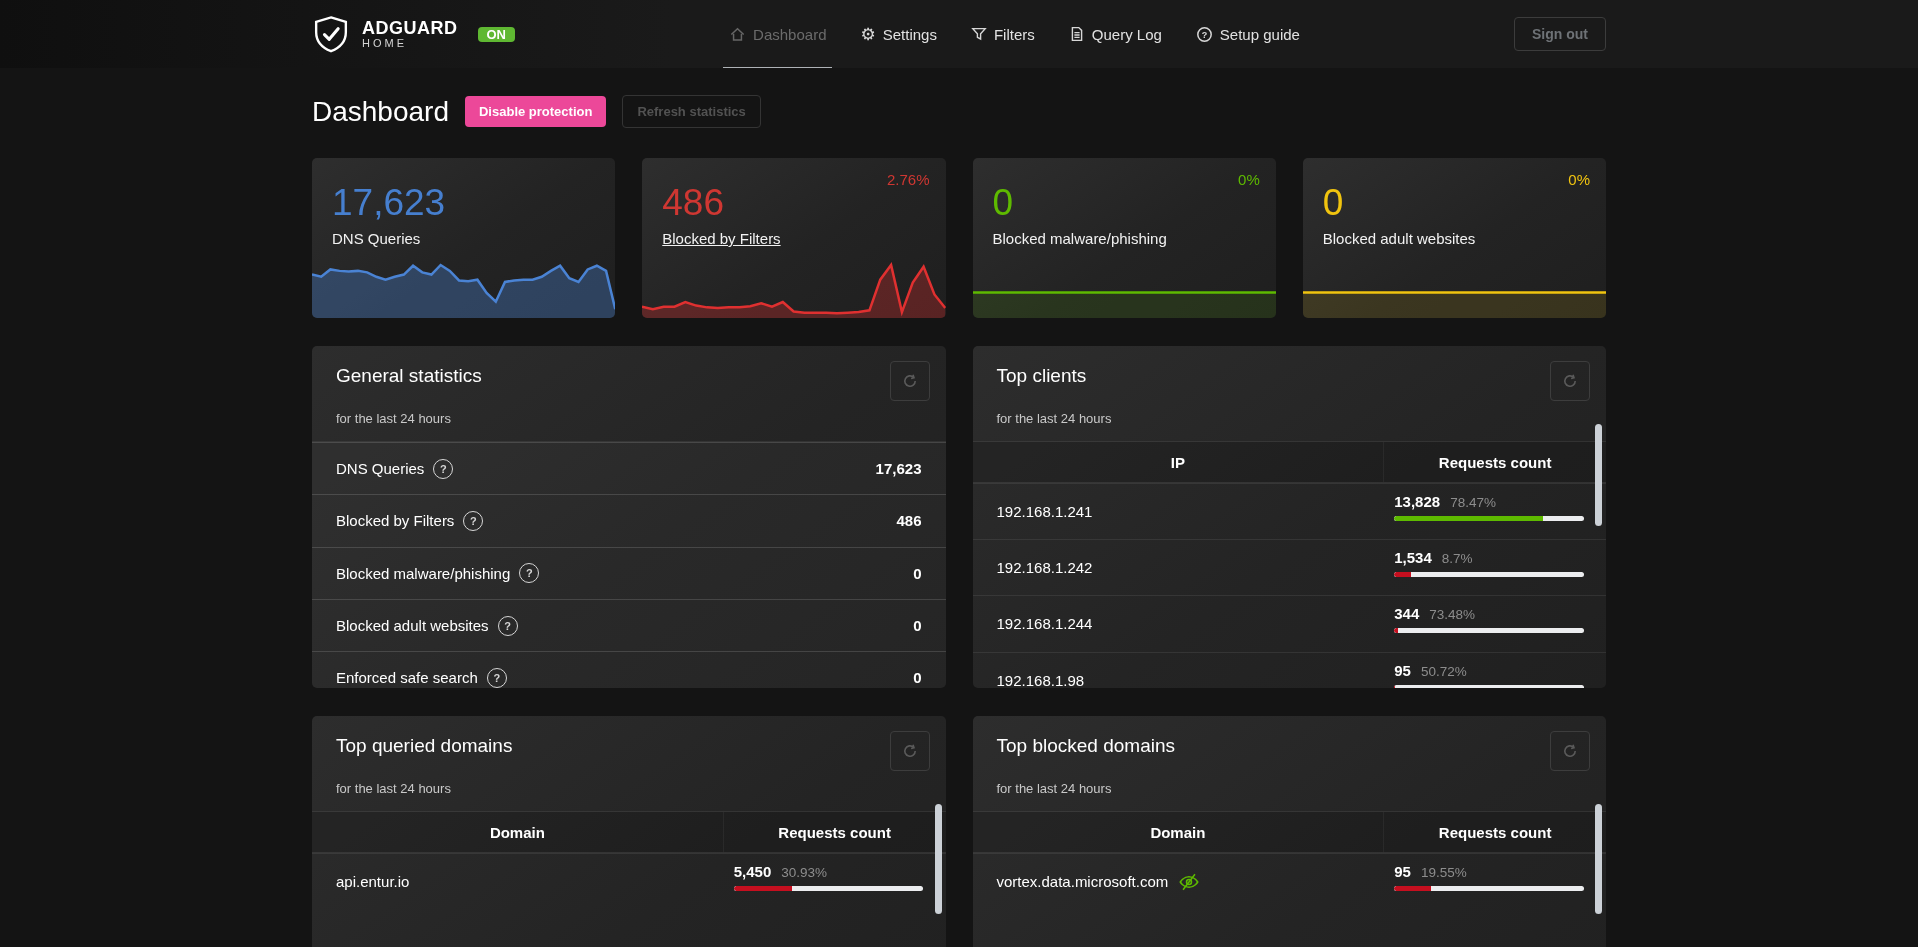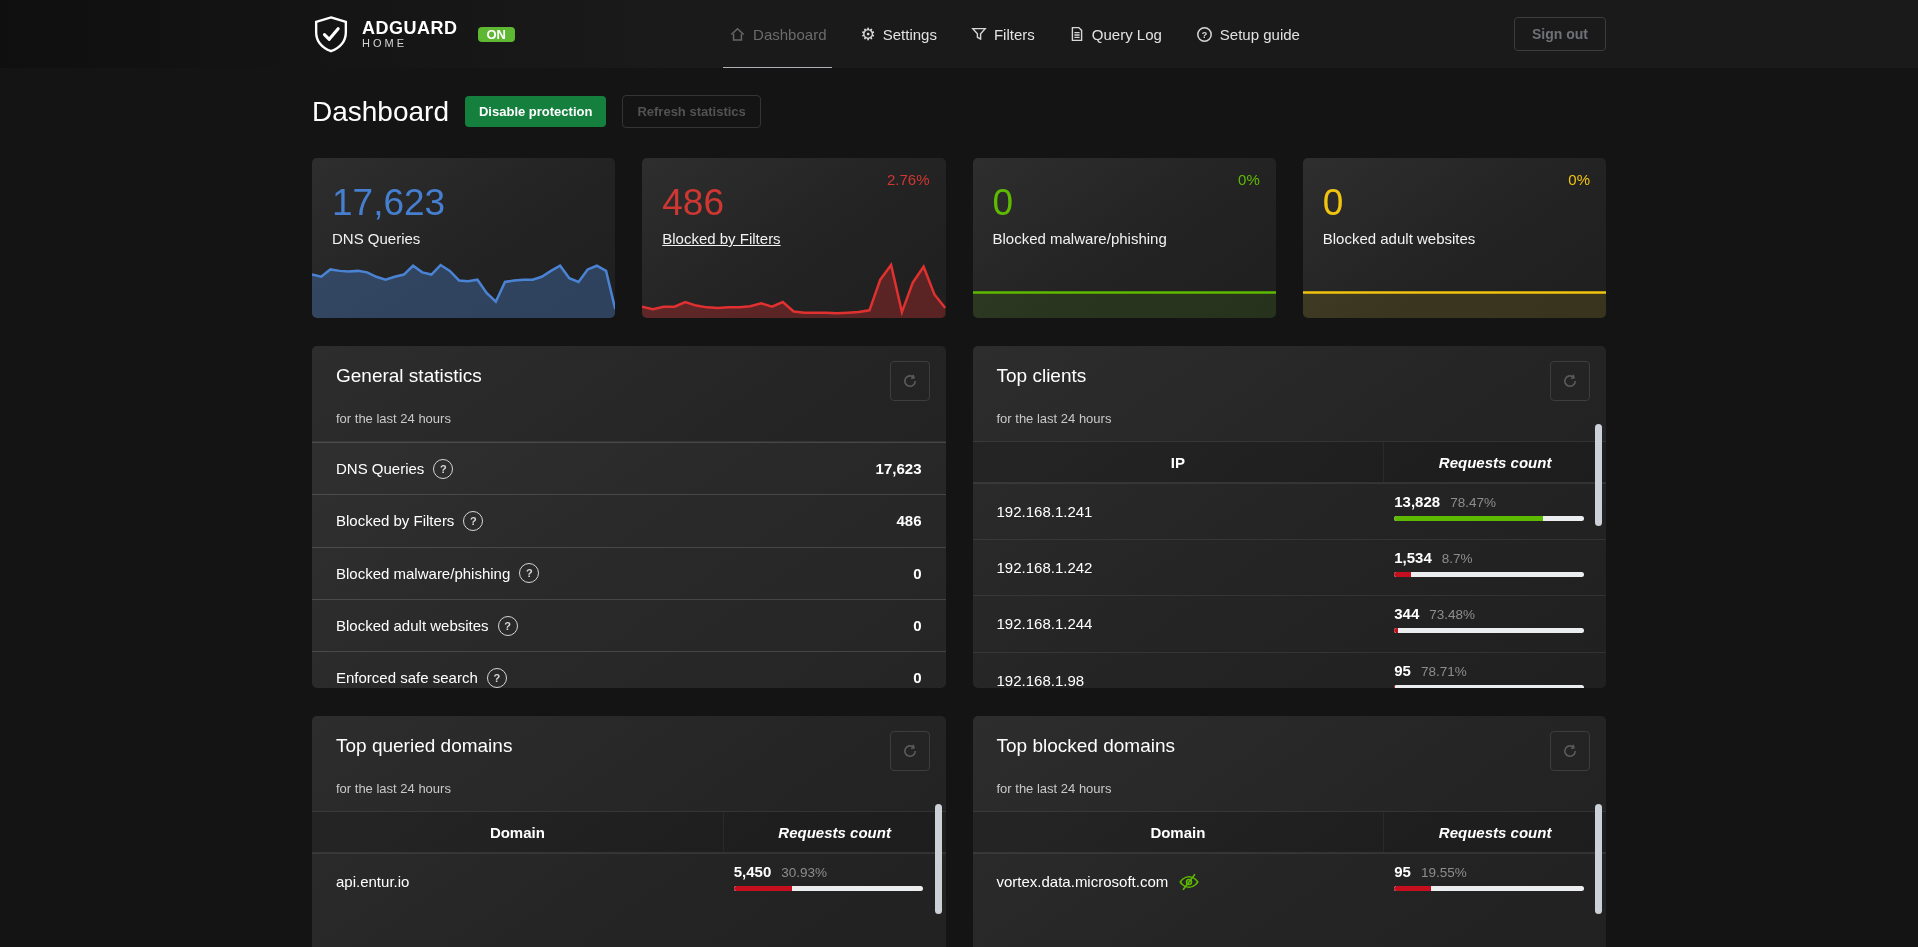--- a/index.html
+++ b/index.html
@@ -44,21 +44,21 @@
   .signout {
     background:transparent; border:1px solid #3c3c3c; color:#6e7276;
     font-size:14px; font-weight:bold; padding:8px 17px; border-radius:4px;
     font-family:inherit; cursor:pointer;
   }
 
   
   .page-head { display:flex; align-items:center; gap:16px; padding-top:27px; }
   .page-title { font-size:28px; font-weight:400; color:#fff; }
   .btn-disable {
-    background:#15803d; border:none; color:#fff; font-weight:bold; font-size:13px;
+    background:#ec4899; border:none; color:#fff; font-weight:bold; font-size:13px;
     padding:8px 14px; border-radius:4px; font-family:inherit; cursor:pointer;
   }
   .btn-refresh-stats {
     background:transparent; border:1px solid #343434; color:#525252; font-weight:bold;
     font-size:13px; padding:8px 14px; border-radius:4px; font-family:inherit; cursor:pointer;
   }
 
   
   .cards { display:grid; grid-template-columns:repeat(4,1fr); gap:27px; margin-top:30px; }
   .card {
@@ -100,21 +100,21 @@
     display:inline-flex; align-items:center; justify-content:center;
     font-size:11px; font-weight:bold; color:#d6d6d6; cursor:pointer;
   }
   .stat-value { font-size:15px; font-weight:bold; color:#fff; }
 
   
   .tbl-head { display:flex; height:41px; background:rgba(0,0,0,.14); border-bottom:1px solid rgba(255,255,255,.09); }
   .tbl-head .col-l { width:65%; display:flex; align-items:center; justify-content:center;
                      font-size:15px; font-weight:bold; color:#fff; border-right:1px solid rgba(255,255,255,.05); }
   .tbl-head .col-r { width:35%; display:flex; align-items:center; justify-content:center;
-                     font-size:15px; font-weight:bold; color:#fff;font-style:italic; }
+                     font-size:15px; font-weight:bold; color:#fff; }
   .tbl-row { display:flex; height:56.2px; border-top:1px solid rgba(255,255,255,.08); }
   .tbl-row:first-of-type { border-top:none; }
   .cell-l { width:65%; display:flex; align-items:center; gap:10px; padding-left:24px; font-size:15px; color:#fff; }
   .cell-r { width:35%; padding:9px 22px 0 10px; }
   .count-line { display:flex; align-items:baseline; gap:10px; }
   .count { font-size:15px; font-weight:bold; color:#fff; }
   .pct { font-size:13.5px; color:#8d8d8d; }
   .bar { margin-top:6px; height:5px; border-radius:3px; background:#ecedef; overflow:hidden; }
   .bar-fill { height:100%; border-radius:3px 0 0 3px; }
 
@@ -330,21 +330,21 @@
           <div class="bar">
               <div class="bar-fill" style="width: 1.95%; background: rgb(197, 15, 31);"></div>
             </div>
         </div>
       </div>
       <div class="tbl-row">
         <div class="cell-l">192.168.1.98</div>
         <div class="cell-r">
           <div class="count-line">
               <span class="count">95</span>
-              <span class="pct">78.71%</span>
+              <span class="pct">50.72%</span>
             </div>
           <div class="bar">
               <div class="bar-fill" style="width: 0.54%; background: rgb(197, 15, 31);"></div>
             </div>
         </div>
       </div>
       <div class="scroll-thumb" style="top:78px;height:102px;"></div>
     </section>
   </div>
 

